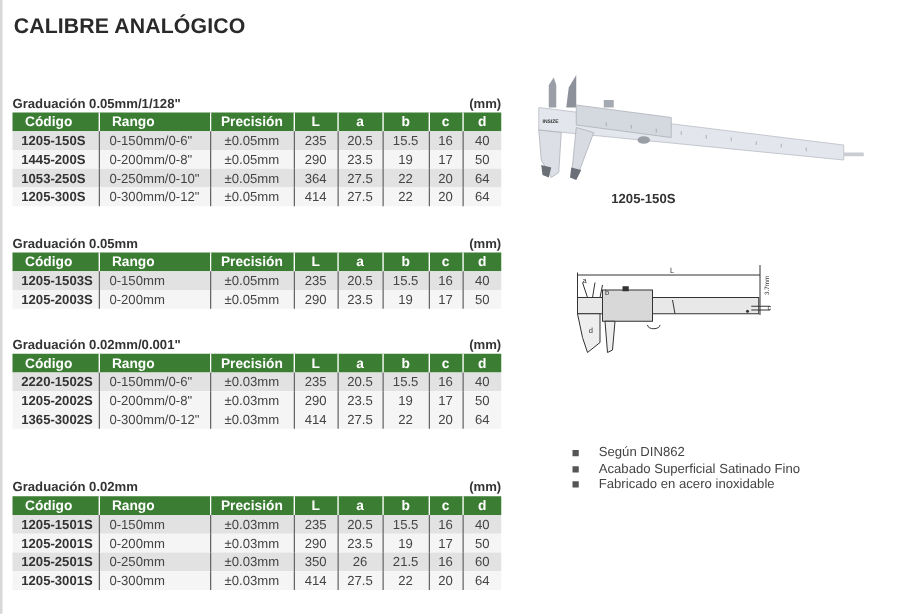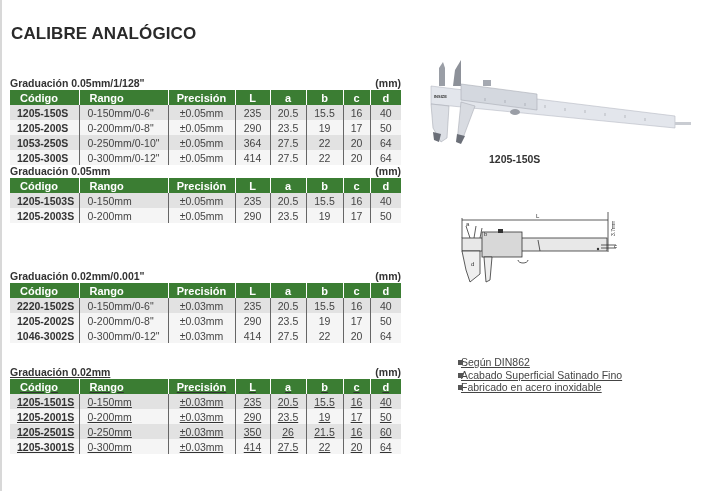--- a/index.html
+++ b/index.html
@@ -2,21 +2,21 @@
 <html><head>
 <meta charset="utf-8">
 <style>
   html, body { margin: 0; padding: 0; }
   body {
     width: 719px; height: 491px; background: #ffffff; position: relative; overflow: hidden;
     font-family: "Liberation Sans", sans-serif; color: #333;
   }
   .left-rule { position: absolute; left: 0; top: 0; width: 2px; height: 491px; background: #d8d8d8; }
   .title {
-    position: absolute; left: 11px; top: 24px; font-size: 17px; font-weight: bold; color: #2a2a2a;
+    position: absolute; left: 11px; top: 11px; font-size: 17px; font-weight: bold; color: #2a2a2a;
     letter-spacing: 0.1px;
   }
   .section { position: absolute; left: 10px; width: 391px; }
   .sec-head { position: relative; height: 13px; font-size: 10.5px; font-weight: bold; color: #333; }
   .sec-head .unit { position: absolute; right: 0; top: 0; }
   table { border-collapse: collapse; width: 391px; table-layout: fixed; font-size: 10.5px; }
   th {
     background: #3b7d33; color: #fff; font-weight: bold; height: 15px; padding: 0; text-align: center;
     border-right: 1px solid #ffffff; font-size: 11px;
   }
@@ -25,21 +25,21 @@
   td { height: 15px; padding: 0; text-align: center; color: #444; border-right: 1px solid #666; }
   td:last-child { border-right: none; }
   td.code { font-weight: bold; color: #333; text-align: left; padding-left: 7px; }
   td.range { text-align: left; padding-left: 8px; }
   tr.odd td { background: #e2e2e2; }
   tr.even td { background: #f5f5f5; }
   .photo { position: absolute; left: 425px; top: 58px; width: 268px; height: 88px; }
   .photo-caption { position: absolute; left: 489px; top: 153px; font-size: 10.5px; font-weight: bold; color: #333; }
   .diagram { position: absolute; left: 458px; top: 208px; width: 160px; height: 80px; }
   .features { position: absolute; left: 458px; top: 356px; list-style: none; margin: 0; padding: 0; font-size: 10.5px; color: #444; }
-  .features li { height: 12.5px; line-height: 12.5px; position: relative; padding-left: 3px; text-decoration: underline; }
+  .features li { height: 12.5px; line-height: 12.5px; position: relative; padding-left: 21px; }
   .features li::before { content: ""; position: absolute; left: 0; top: 4px; width: 5px; height: 5px; background: #555; }
 </style>
 </head>
 <body>
 
 <div class="left-rule"></div>
 <div class="title">CALIBRE ANALÓGICO</div>
 
 <div id="sections">
     <div class="section" style="top: 77px;">
@@ -72,21 +72,21 @@
             <td class="code">1205-150S</td>
             <td class="range">0-150mm/0-6"</td>
             <td class="">±0.05mm</td>
             <td class="">235</td>
             <td class="">20.5</td>
             <td class="">15.5</td>
             <td class="">16</td>
             <td class="">40</td>
           </tr>
           <tr class="even">
-            <td class="code">1205-200S</td>
+            <td class="code">1445-200S</td>
             <td class="range">0-200mm/0-8"</td>
             <td class="">±0.05mm</td>
             <td class="">290</td>
             <td class="">23.5</td>
             <td class="">19</td>
             <td class="">17</td>
             <td class="">50</td>
           </tr>
           <tr class="odd">
             <td class="code">1053-250S</td>
@@ -104,21 +104,21 @@
             <td class="">±0.05mm</td>
             <td class="">414</td>
             <td class="">27.5</td>
             <td class="">22</td>
             <td class="">20</td>
             <td class="">64</td>
           </tr>
         </tbody>
       </table>
     </div>
-    <div class="section" style="top: 165px;">
+    <div class="section" style="top: 189px;">
       <div class="sec-head"><span>Graduación 0.05mm</span><span class="unit">(mm)</span></div>
       <table>
         <colgroup>
           <col style="width:69px">
           <col style="width:89px">
           <col style="width:67px">
           <col style="width:35px">
           <col style="width:36px">
           <col style="width:37px">
           <col style="width:27px">
@@ -200,33 +200,33 @@
             <td class="code">1205-2002S</td>
             <td class="range">0-200mm/0-8"</td>
             <td class="">±0.03mm</td>
             <td class="">290</td>
             <td class="">23.5</td>
             <td class="">19</td>
             <td class="">17</td>
             <td class="">50</td>
           </tr>
           <tr class="even">
-            <td class="code">1046-3002S</td>
+            <td class="code">1365-3002S</td>
             <td class="range">0-300mm/0-12"</td>
             <td class="">±0.03mm</td>
             <td class="">414</td>
             <td class="">27.5</td>
             <td class="">22</td>
             <td class="">20</td>
             <td class="">64</td>
           </tr>
         </tbody>
       </table>
     </div>
-    <div class="section" style="top: 366px; text-decoration: underline;">
+    <div class="section" style="top: 384px;">
       <div class="sec-head"><span>Graduación 0.02mm</span><span class="unit">(mm)</span></div>
       <table>
         <colgroup>
           <col style="width:69px">
           <col style="width:89px">
           <col style="width:67px">
           <col style="width:35px">
           <col style="width:36px">
           <col style="width:37px">
           <col style="width:27px">

